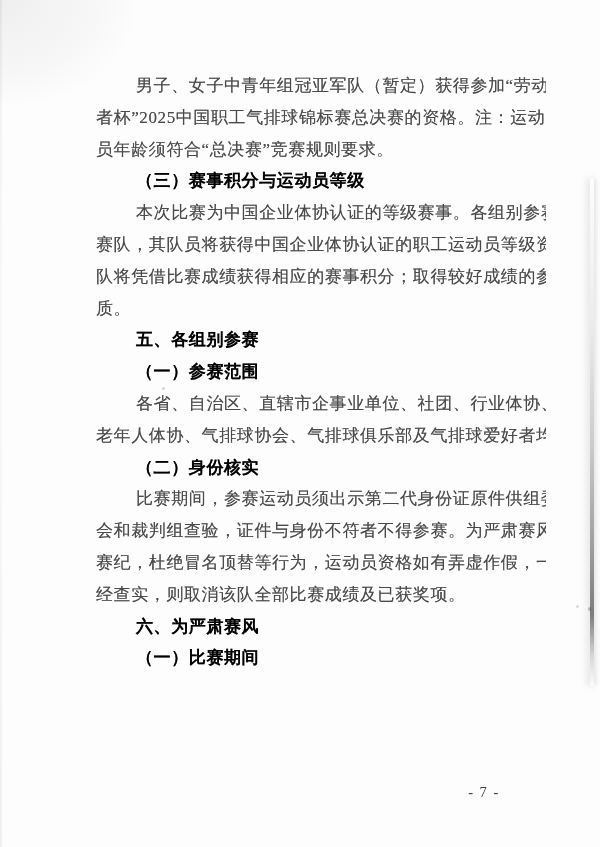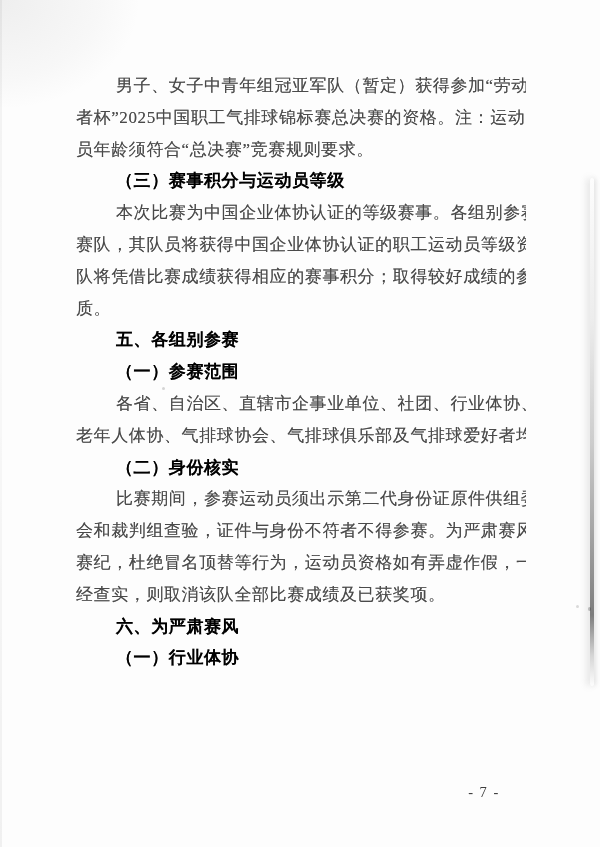--- a/index.html
+++ b/index.html
@@ -57,21 +57,21 @@
     border-radius: 50%;
     pointer-events: none;
   }
   .speck-1 { left: 162px; top: 387px; width: 3px; height: 3px; background: rgba(0,0,0,0.16); }
   .speck-2 { left: 576px; top: 605px; width: 3px; height: 3px; background: rgba(0,0,0,0.14); }
   .speck-3 { left: 588px; top: 607px; width: 3px; height: 4px; background: rgba(0,0,0,0.22); }
 
   
   .text-block {
     position: absolute;
-    left: 76px;
+    left: 96px;
     top: 70px;
     width: 450px;
     overflow: hidden;
   }
   .line {
     height: 31.8px;
     line-height: 31.8px;
     font-size: 17px;
     letter-spacing: 0.6px;
     color: #4a4a4a;
@@ -120,17 +120,17 @@
       <div class="line indent bold">五、各组别参赛</div>
       <div class="line indent bold">（一）参赛范围</div>
       <div class="line indent">各省、自治区、直辖市企事业单位、社团、行业体协、</div>
       <div class="line">老年人体协、气排球协会、气排球俱乐部及气排球爱好者均</div>
       <div class="line indent bold">（二）身份核实</div>
       <div class="line indent">比赛期间，参赛运动员须出示第二代身份证原件供组委</div>
       <div class="line">会和裁判组查验，证件与身份不符者不得参赛。为严肃赛风</div>
       <div class="line">赛纪，杜绝冒名顶替等行为，运动员资格如有弄虚作假，一</div>
       <div class="line">经查实，则取消该队全部比赛成绩及已获奖项。</div>
       <div class="line indent bold">六、为严肃赛风</div>
-      <div class="line indent bold">（一）行业体协</div>
+      <div class="line indent bold">（一）比赛期间</div>
     </div>
 
   <div class="page-number">- 7 -</div>
 </div>
 
 </body></html>

